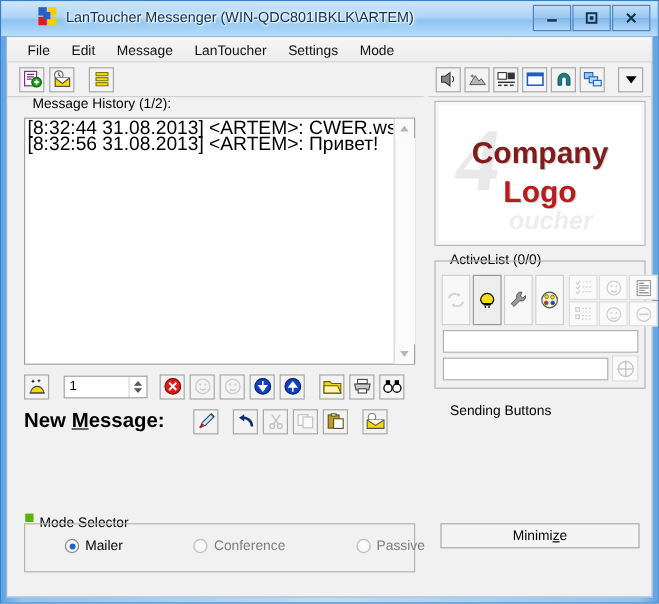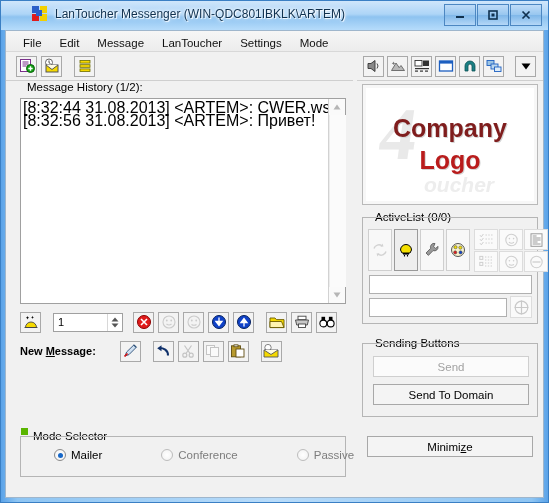--- a/index.html
+++ b/index.html
@@ -109,21 +109,21 @@
     width:70px;height:19px;border:1px solid #a0a0a0;background:#fff;
     display:flex;align-items:center;box-sizing:border-box;margin:0 6px 0 8px;
   }
   #count-val{flex:1;padding-left:4px;font-size:11px;color:#000;}
   #count-arrows{
     width:14px;height:17px;display:flex;flex-direction:column;align-items:center;
     justify-content:center;border-left:1px solid #d8d8d8;
   }
   
   #newmsg-row{position:absolute;left:14px;top:258px;width:326px;height:24px;display:flex;align-items:center;}
-  #newmsg-label{font-weight:bold;font-size:11px;color:#000;margin-right:24px;white-space:nowrap;}
+  #newmsg-label{font-weight:bold;font-size:17px;color:#000;margin-right:24px;white-space:nowrap;}
   #newmsg-tools{display:flex;align-items:center;gap:4px;}
   #msgbox{
     position:absolute;left:14px;top:283px;width:326px;height:63px;
     border:1px solid #a0a0a0;background:#fff;box-sizing:border-box;display:flex;
   }
   #msgbox-text{flex:1;padding:3px 4px;font-size:11.5px;color:#000;}
   #msgbox-scroll{width:16px;border-left:1px solid #d2d2d2;background:#fdfdfd;position:relative;}
   #green-dot{position:absolute;left:15px;top:347px;width:7px;height:7px;background:#5ab500;}
   
   #mode-group{
@@ -598,22 +598,18 @@
         <div class="al-input" id="al-in2" placeholder=""></div>
         <div id="al-add">
           <svg width="17" height="17" viewBox="0 0 17 17">
             <circle cx="8.5" cy="8.5" r="6.3" fill="none" stroke="#c9c9c9" stroke-width="1.2"></circle>
             <path d="M8.5 1.6v13.8M1.6 8.5h13.8" stroke="#c9c9c9" stroke-width="1.2"></path>
           </svg>
         </div>
       </div>
 
       <div class="grp-label" id="send-label">Sending Buttons</div>
-      <div id="send-group">
-        <div class="btn disabled" id="btn-send">Send</div>
-        <div class="btn" id="btn-domain">Send To Domain</div>
-      </div>
 
       <div class="btn" id="btn-min">Minimi<span class="ul">z</span>e</div>
     </div>
 
   </div>
 </div>
 
 </body></html>

